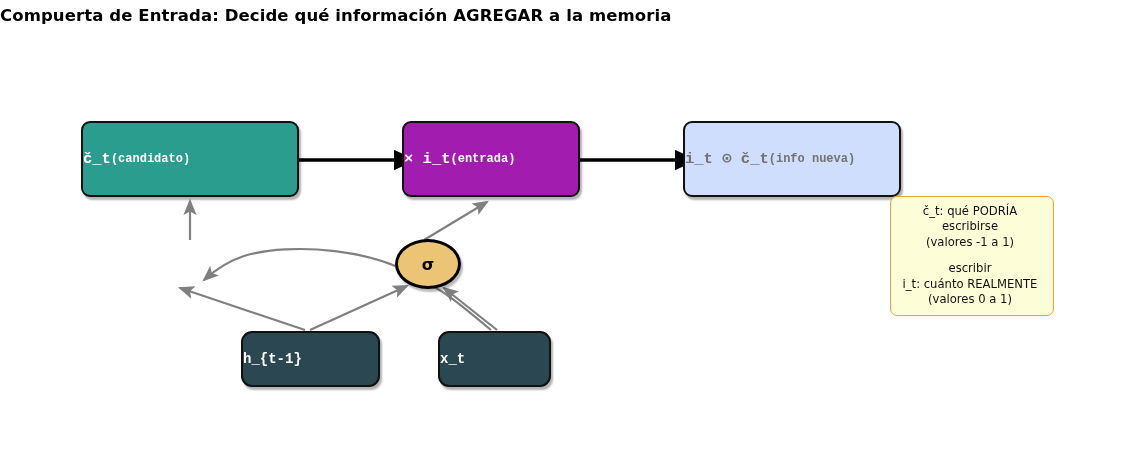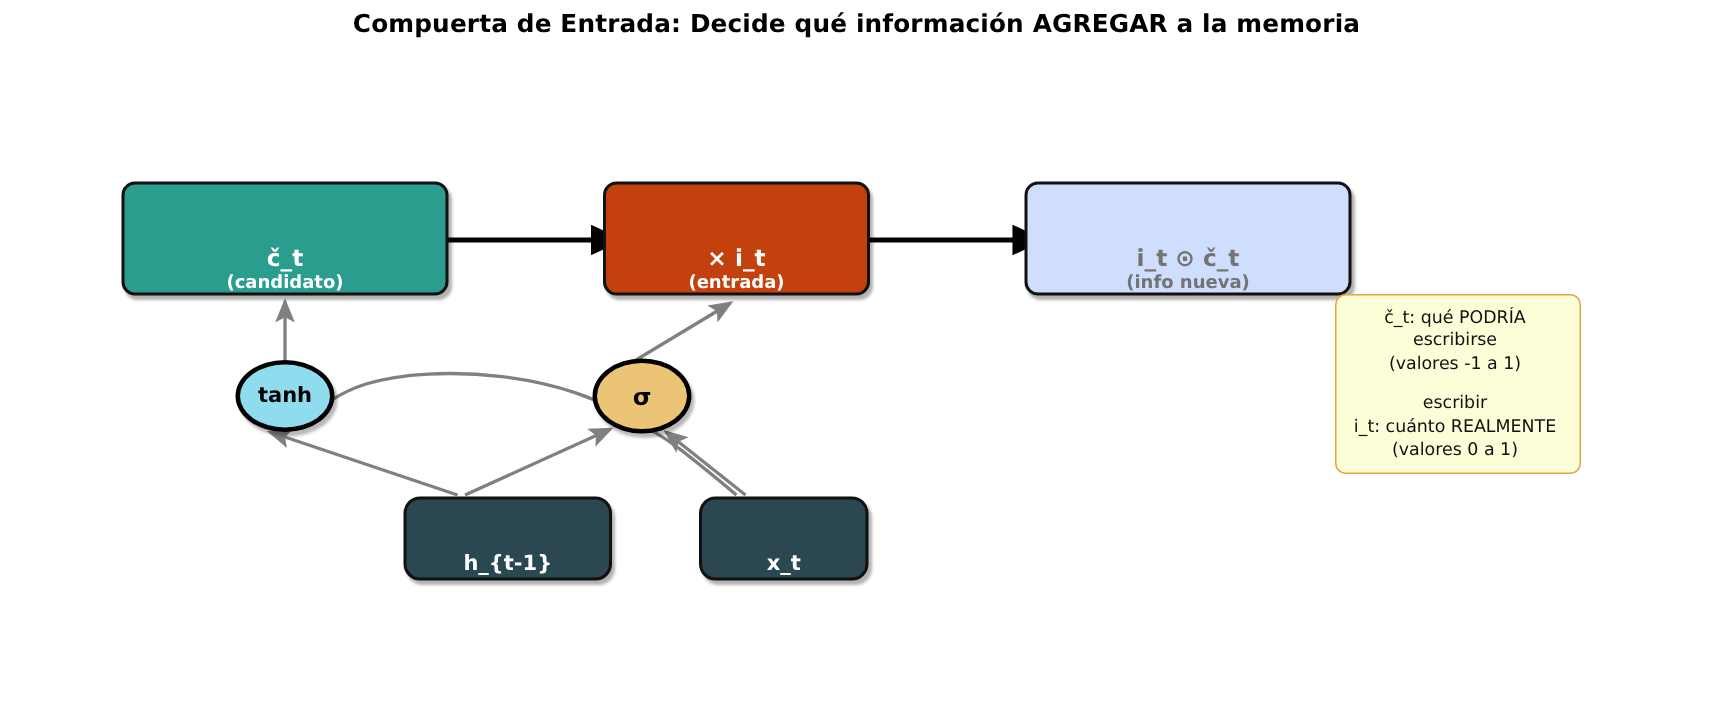--- a/index.html
+++ b/index.html
@@ -21,21 +21,21 @@
     width: 1142px;
     height: 470px;
   }
 
   
   .diagram-title {
     position: absolute;
     top: 6px;
     left: 0;
     width: 1142px;
-    text-align: center;
+    text-align: left;
     font-size: 16.5px;
     font-weight: bold;
     color: #000000;
     letter-spacing: 0.1px;
     white-space: nowrap;
   }
 
   
   #arrows {
     position: absolute;
@@ -46,51 +46,51 @@
     pointer-events: none;
   }
 
   
   .node {
     position: absolute;
     box-sizing: border-box;
     border: 2.5px solid #111111;
     border-radius: 9px;
     display: flex;
-    flex-direction: column;
+    flex-direction: row;
     align-items: center;
-    justify-content: flex-end;
+    justify-content: flex-start;
     text-align: center;
     font-weight: bold;
     line-height: 1.18;
     box-shadow: 2px 3px 2px rgba(0,0,0,0.30);
+    font-family: Liberation Mono, monospace;
   }
   .node .line1 { font-size: 15.5px; }
   .node .line2 { font-size: 12px; }
 
   .node.candidate {
     left: 81px;  top: 121px;  width: 218px;  height: 76px;
     background: #2a9d8f;
     color: #ffffff;
   }
   .node.gate {
     left: 402px; top: 121px;  width: 178px;  height: 76px;
-    background: #c2410c;
+    background: #a21caf;
     color: #ffffff;
   }
   .node.newinfo {
     left: 683px; top: 121px;  width: 218px;  height: 76px;
     background: #cfdefc;
     color: #737373;
   }
   .node.source {
     background: #2a4752;
     color: #ffffff;
     border-radius: 11px;
-    margin-left: 28px;
   }
   .node.source .line1 { font-size: 14px; }
   .node.hprev {
     left: 241px; top: 331px; width: 139px; height: 56px;
   }
   .node.xt {
     left: 438px; top: 331px; width: 113px; height: 56px;
   }
 
   
@@ -203,23 +203,20 @@
   </div>
 
   <div class="node source hprev">
     <span class="line1">h_{t-1}</span>
   </div>
 
   <div class="node source xt">
     <span class="line1">x_t</span>
   </div>
 
-  <div class="activation tanh">
-    <span>tanh</span>
-  </div>
 
   <div class="activation sigma">
     <span>σ</span>
   </div>
 
   <div class="note">
     <div>č_t: qué PODRÍA</div>
     <div>escribirse</div>
     <div>(valores -1 a 1)</div>
     <div class="note-gap"></div>

